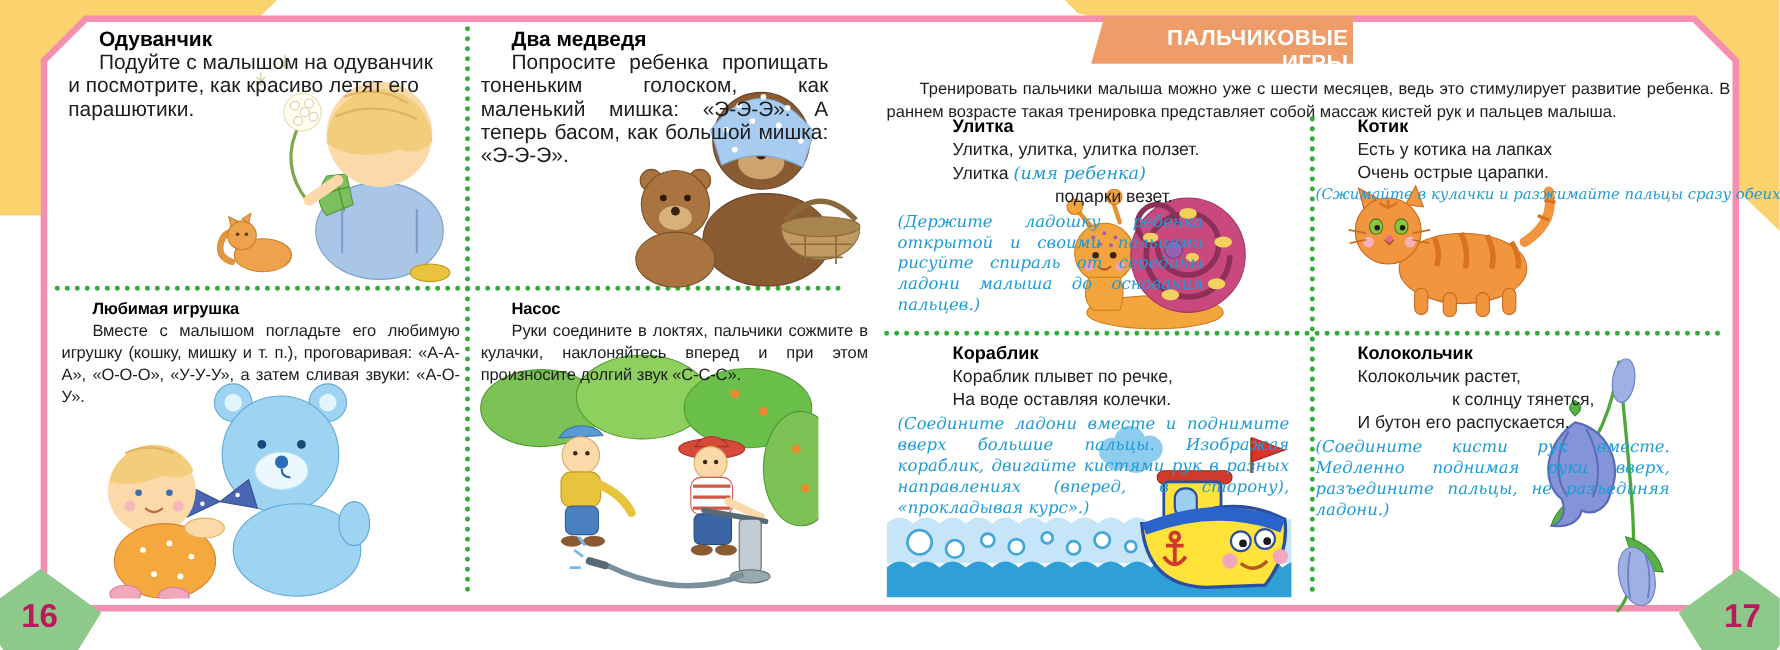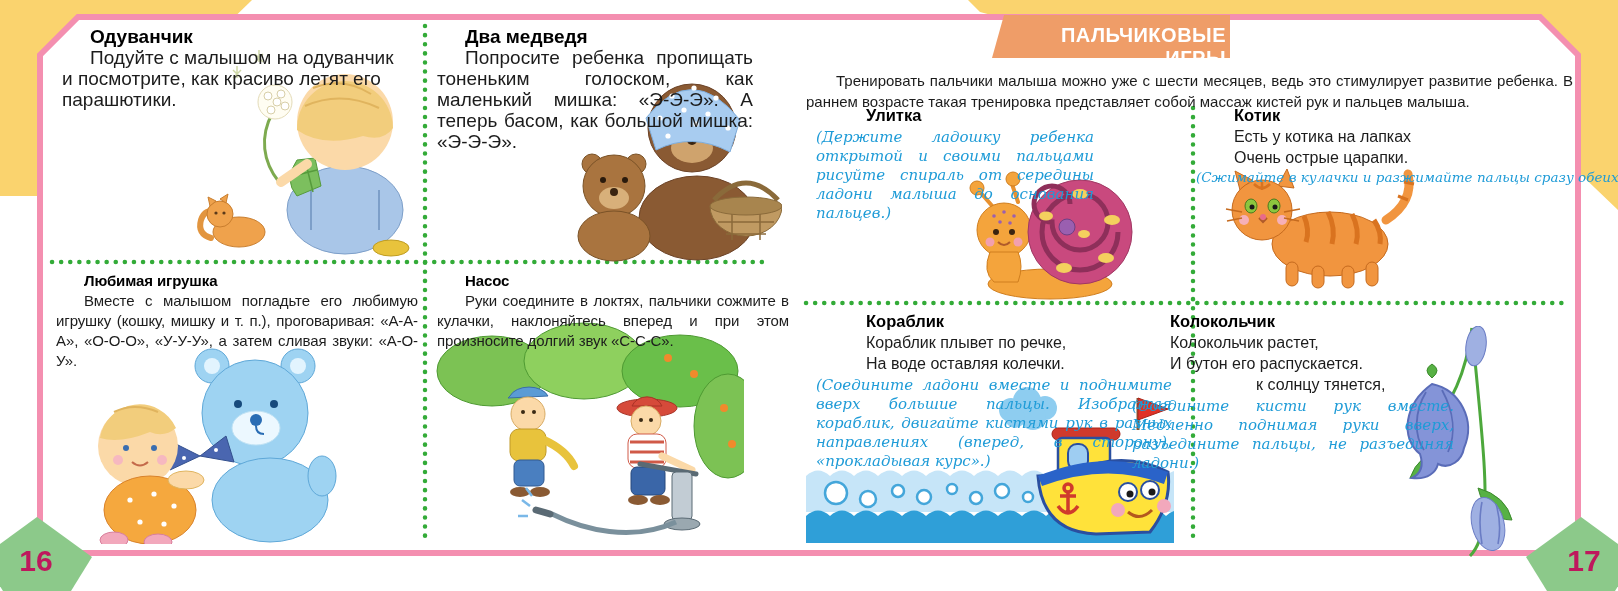--- a/index.html
+++ b/index.html
@@ -322,20 +322,28 @@
 
 <div class="abs pagenum" style="left:4px;top:544px;width:64px">16</div>
 <div class="abs pagenum" style="left:1552px;top:544px;width:64px">17</div>
 
 <div class="abs intro" style="left:806px;top:70px;width:767px">
   <p>Тренировать пальчики малыша можно уже с шести месяцев, ведь это стимулирует развитие ребенка. В раннем возрасте такая тренировка представляет собой массаж кистей рук и пальцев малыша.</p>
 </div>
 
 <div class="abs" style="left:806px;top:104px;width:368px">
   <div class="rp-title" style="margin-left:60px">Улитка</div>
+  <div class="poem">
+    <div style="margin-left:60px">Улитка, улитка, улитка ползет.</div>
+    <div style="margin-left:60px">
+      <span>Улитка</span>
+      <span class="note-blue">(имя ребенка)</span>
+    </div>
+    <div style="margin-left:153px">подарки везет.</div>
+  </div>
   <div class="instr" style="margin-left:10px;margin-top:2px;width:278px">(Держите ладошку ребенка открытой и своими пальцами рисуйте спираль от середины ладони малыша до основания пальцев.)</div>
 </div>
 
 <div class="abs" style="left:1196px;top:104px;width:374px">
   <div class="rp-title" style="margin-left:38px">Котик</div>
   <div class="poem">
     <div style="margin-left:38px">Есть у котика на лапках</div>
     <div style="margin-left:38px">Очень острые царапки.</div>
   </div>
   <div class="instr" style="font-size:13.5px;white-space:nowrap;text-align:left">(Сжимайте в кулачки и разжимайте пальцы сразу обеих рук.)</div>
@@ -343,21 +351,21 @@
 
 <div class="abs" style="left:806px;top:310px;width:368px">
   <div class="rp-title" style="margin-left:60px">Кораблик</div>
   <div class="poem">
     <div style="margin-left:60px">Кораблик плывет по речке,</div>
     <div style="margin-left:60px">На воде оставляя колечки.</div>
   </div>
   <div class="instr" style="margin-left:10px;margin-top:2px;width:356px">(Соедините ладони вместе и поднимите вверх большие пальцы. Изображая кораблик, двигайте кистями рук в разных направлениях (вперед, в сторону), «прокладывая курс».)</div>
 </div>
 
-<div class="abs" style="left:1132px;top:310px;width:374px">
+<div class="abs" style="left:1196px;top:310px;width:374px">
   <div class="rp-title" style="margin-left:38px">Колокольчик</div>
   <div class="poem">
     <div style="margin-left:38px">Колокольчик растет,</div>
+    <div style="margin-left:124px">к солнцу тянется,</div>
     <div style="margin-left:38px">И бутон его распускается.</div>
-    <div style="margin-left:124px">к солнцу тянется,</div>
   </div>
   <div class="instr" style="margin-top:2px;width:322px">(Соедините кисти рук вместе. Медленно поднимая руки вверх, разъедините пальцы, не разъединяя ладони.)</div>
 </div>
 
 </body></html>

